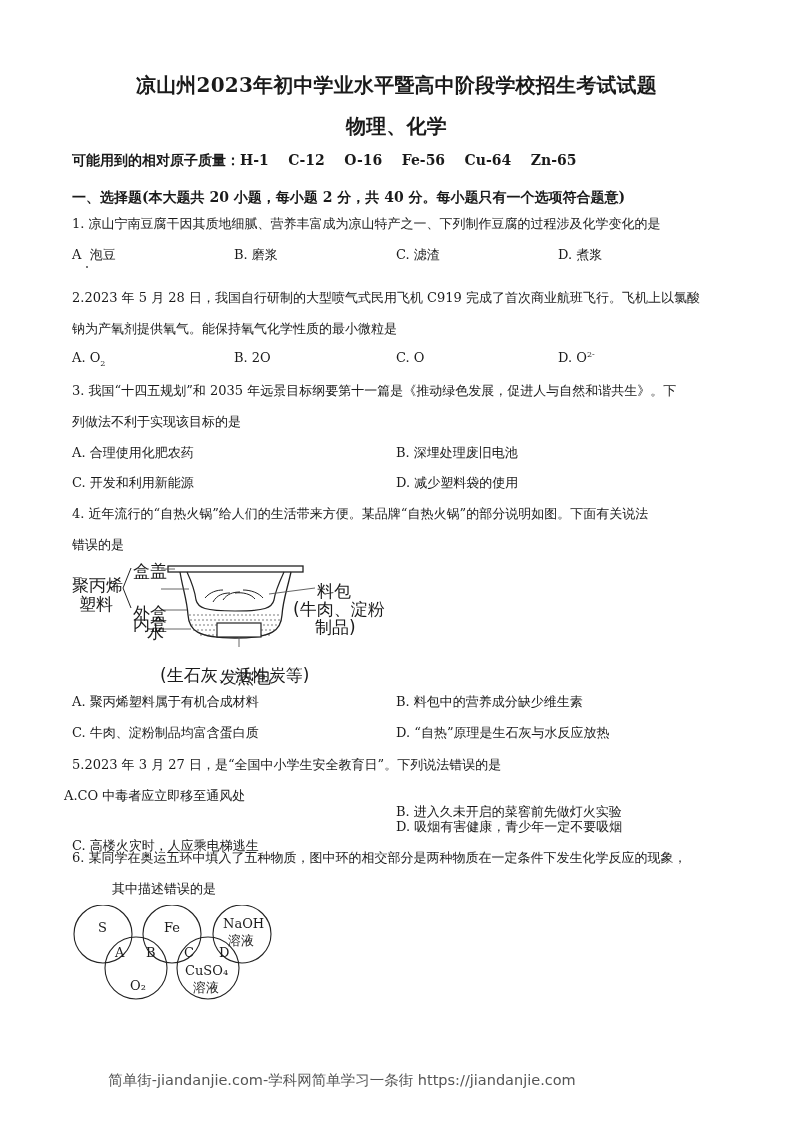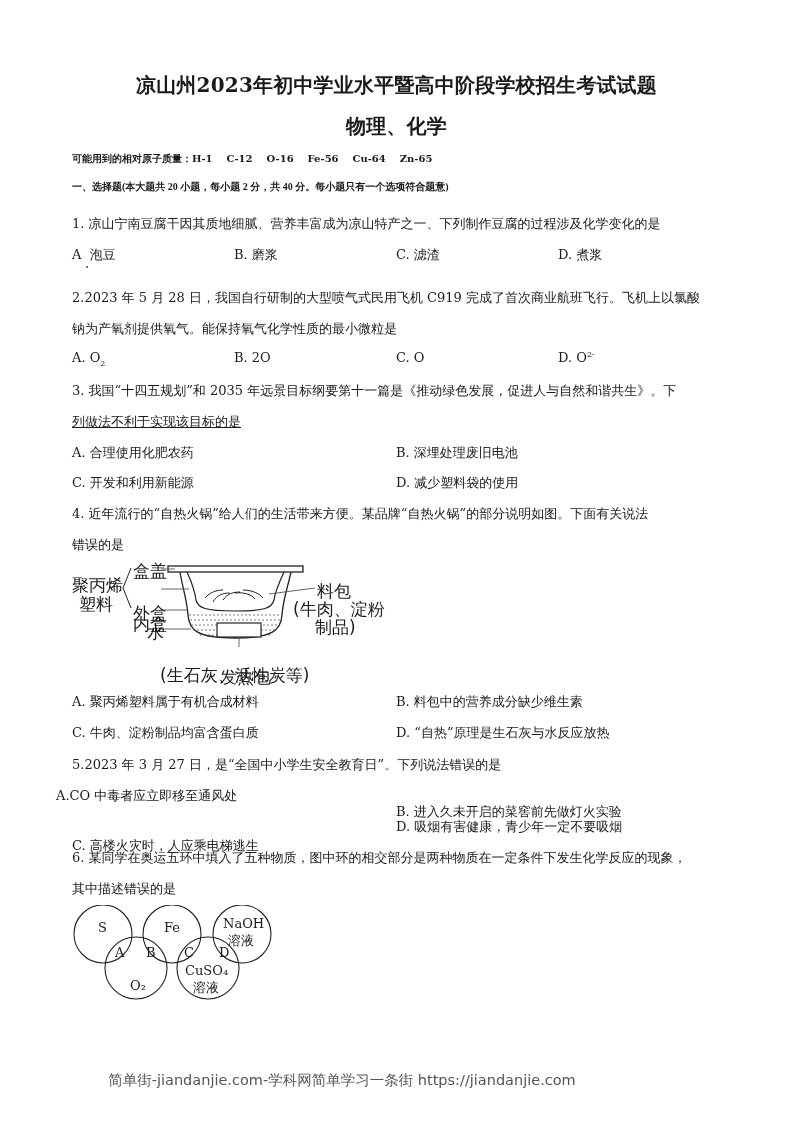--- a/index.html
+++ b/index.html
@@ -1,37 +1,37 @@
 <!DOCTYPE html>
 <html><head>
 <meta charset="utf-8">
 <style>
   html, body { margin: 0; padding: 0; background: #ffffff; }
   body { width: 793px; height: 1122px; position: relative; overflow: hidden;
          font-family: "DejaVu Serif", "Liberation Serif", serif; color: #1a1a1a; }
   .abs { position: absolute; white-space: nowrap; }
   .title { left: 0; width: 793px; text-align: center; font-weight: bold; font-size: 20px; letter-spacing: 0.2px; }
-  .bold { font-weight: bold; font-size: 10px; }
+  .bold { font-weight: bold; font-size: 14px; }
   .q { font-size: 13px; left: 72px; }
   .opt { font-size: 13px; }
   sub, sup { font-size: 8px; }
   .footer { left: 0; width: 684px; text-align: center; font-family: "DejaVu Sans", "Liberation Sans", sans-serif;
             font-size: 14.5px; color: #555; }
   .diag-label { font-size: 17px; font-family: "DejaVu Sans", "Liberation Sans", sans-serif; }
 </style>
 </head>
 <body>
 
 <div class="abs title" style="top:72px;">凉山州2023年初中学业水平暨高中阶段学校招生考试试题</div>
 <div class="abs title" style="top:113px;">物理、化学</div>
 
 <div class="abs bold" style="left:72px; top:152px;">
   <span>可能用到的相对原子质量：</span><span>H-1</span>&nbsp;&nbsp;&nbsp;&nbsp;<span>C-12</span>&nbsp;&nbsp;&nbsp;&nbsp;<span>O-16</span>&nbsp;&nbsp;&nbsp;&nbsp;<span>Fe-56</span>&nbsp;&nbsp;&nbsp;&nbsp;<span>Cu-64</span>&nbsp;&nbsp;&nbsp;&nbsp;<span>Zn-65</span>
 </div>
-<div class="abs bold" style="left:72px; top:180px;font-family:Liberation Serif, serif;">一、选择题(本大题共 20 小题，每小题 2 分，共 40 分。每小题只有一个选项符合题意)</div>
+<div class="abs bold" style="left:72px; top:189px;">一、选择题(本大题共 20 小题，每小题 2 分，共 40 分。每小题只有一个选项符合题意)</div>
 
 <div class="abs q" style="top:215px;">
   <span>1.</span>
   <span>凉山宁南豆腐干因其质地细腻、营养丰富成为凉山特产之一、下列制作豆腐的过程涉及化学变化的是</span>
 </div>
 <div class="abs opt" style="left:72px; top:246px;"><span>A</span>&nbsp; <span>泡豆</span></div>
 <div class="abs opt" style="left:234px; top:246px;"><span>B.</span> <span>磨浆</span></div>
 <div class="abs opt" style="left:396px; top:246px;"><span>C.</span> <span>滤渣</span></div>
 <div class="abs opt" style="left:558px; top:246px;"><span>D.</span> <span>煮浆</span></div>
 <div class="abs" style="left:86px; top:266px; width:2px; height:2px; background:#777;"></div>
@@ -41,21 +41,21 @@
 </div>
 <div class="abs q" style="top:320px;">钠为产氧剂提供氧气。能保持氧气化学性质的最小微粒是</div>
 <div class="abs opt" style="left:72px; top:350px;"><span>A.</span> <span>O</span><sub>2</sub></div>
 <div class="abs opt" style="left:234px; top:350px;"><span>B.</span> <span>2O</span></div>
 <div class="abs opt" style="left:396px; top:350px;"><span>C.</span> <span>O</span></div>
 <div class="abs opt" style="left:558px; top:350px;"><span>D.</span> <span>O</span><sup>2-</sup></div>
 
 <div class="abs q" style="top:382px;">
   <span>3.</span> <span>我国“十四五规划”和 2035 年远景目标纲要第十一篇是《推动绿色发展，促进人与自然和谐共生》。下</span>
 </div>
-<div class="abs q" style="top:413px;text-decoration:underline;">列做法不利于实现该目标的是</div>
+<div class="abs q" style="top:413px;">列做法不利于实现该目标的是</div>
 <div class="abs opt" style="left:72px; top:444px;"><span>A.</span> <span>合理使用化肥农药</span></div>
 <div class="abs opt" style="left:396px; top:444px;"><span>B.</span> <span>深埋处理废旧电池</span></div>
 <div class="abs opt" style="left:72px; top:474px;"><span>C.</span> <span>开发和利用新能源</span></div>
 <div class="abs opt" style="left:396px; top:474px;"><span>D.</span> <span>减少塑料袋的使用</span></div>
 
 <div class="abs q" style="top:505px;">
   <span>4.</span> <span>近年流行的“自热火锅”给人们的生活带来方便。某品牌“自热火锅”的部分说明如图。下面有关说法</span>
 </div>
 <div class="abs q" style="top:536px;">错误的是</div>
 
@@ -111,29 +111,29 @@
 </div>
 
 <div class="abs opt" style="left:72px; top:693px;"><span>A.</span> <span>聚丙烯塑料属于有机合成材料</span></div>
 <div class="abs opt" style="left:396px; top:693px;"><span>B.</span> <span>料包中的营养成分缺少维生素</span></div>
 <div class="abs opt" style="left:72px; top:724px;"><span>C.</span> <span>牛肉、淀粉制品均富含蛋白质</span></div>
 <div class="abs opt" style="left:396px; top:724px;text-align:right;"><span>D.</span> <span>“自热”原理是生石灰与水反应放热</span></div>
 
 <div class="abs q" style="top:756px;">
   <span>5.</span><span>2023 年 3 月 27 日，是“全国中小学生安全教育日”。下列说法错误的是</span>
 </div>
-<div class="abs opt" style="left:56px; top:787px;"><span>A.</span><span>CO 中毒者应立即移至通风处</span></div>
+<div class="abs opt" style="left:64px; top:787px;"><span>A.</span><span>CO 中毒者应立即移至通风处</span></div>
 <div class="abs opt" style="left:396px; top:787px;margin-top:16px;"><span>B.</span> <span>进入久未开启的菜窖前先做灯火实验</span></div>
 <div class="abs opt" style="left:72px; top:818px;margin-top:19px;"><span>C.</span> <span>高楼火灾时，人应乘电梯逃生</span></div>
 <div class="abs opt" style="left:396px; top:818px;"><span>D.</span> <span>吸烟有害健康，青少年一定不要吸烟</span></div>
 
 <div class="abs q" style="top:849px;">
   <span>6.</span> <span>某同学在奥运五环中填入了五种物质，图中环的相交部分是两种物质在一定条件下发生化学反应的现象，</span>
 </div>
-<div class="abs q" style="top:880px;">其中描述错误的是</div>
+<div class="abs q" style="top:880px;margin-left:40px;">其中描述错误的是</div>
 
 <div class="abs" style="left:65px; top:905px; width:220px; height:100px;">
   <svg width="220" height="100" viewBox="0 0 220 100">
     <g fill="none" stroke="#222" stroke-width="1.1">
       <circle cx="38" cy="29" r="29"></circle>
       <circle cx="107" cy="29" r="29"></circle>
       <circle cx="177" cy="29" r="29"></circle>
       <circle cx="71" cy="63" r="31"></circle>
       <circle cx="143" cy="63" r="31"></circle>
     </g>

